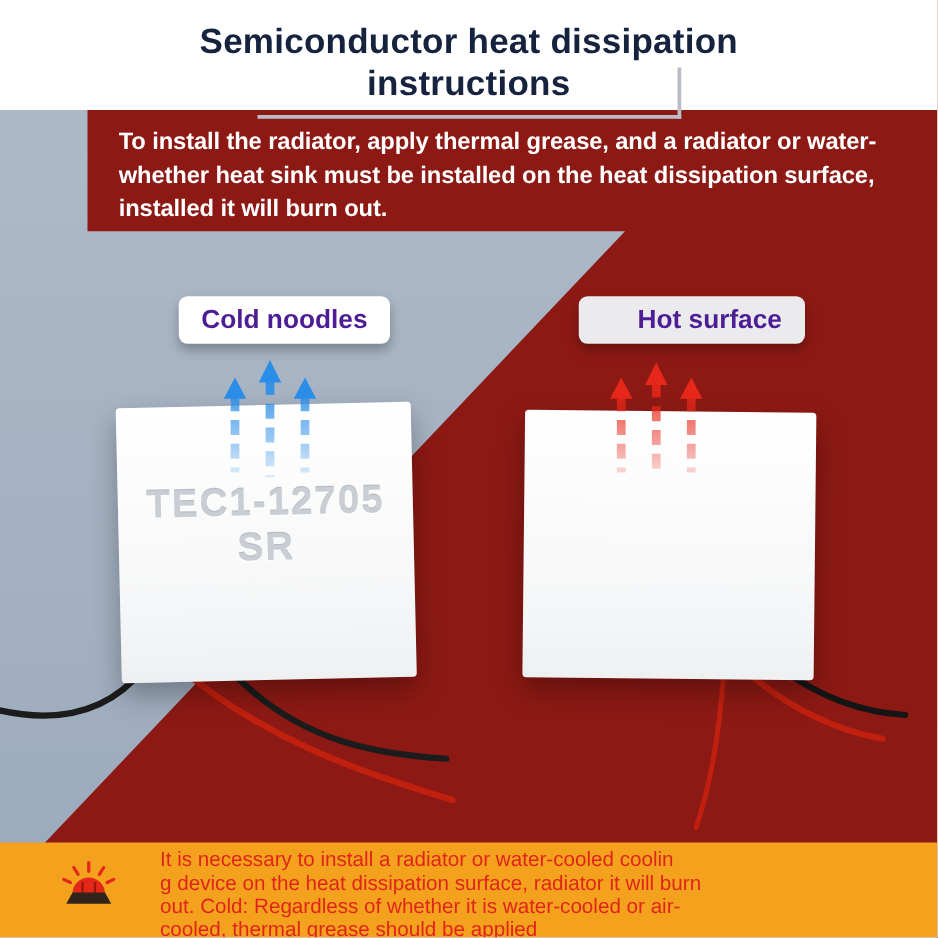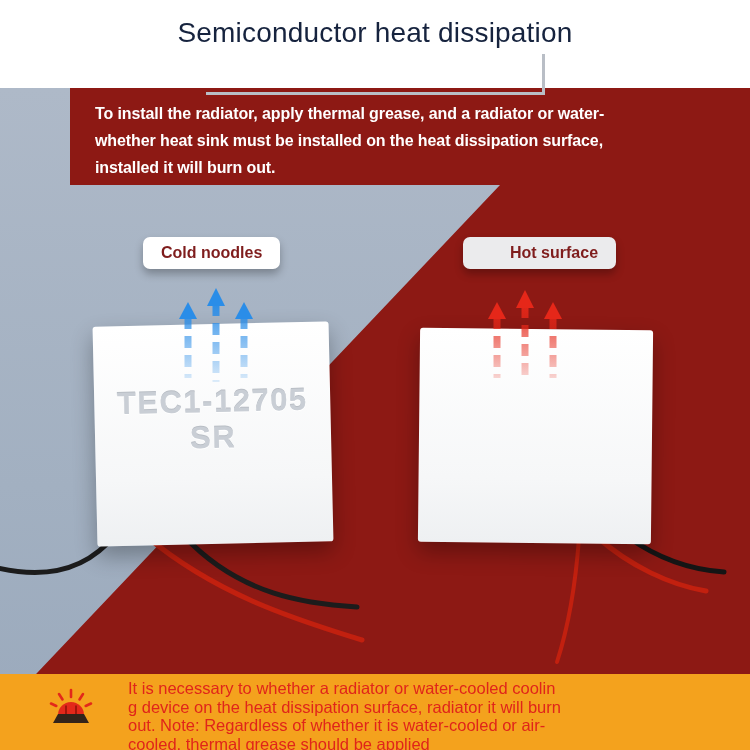--- a/index.html
+++ b/index.html
@@ -9,28 +9,28 @@
   }
   
   .bg-blue{position:absolute;left:0;top:88px;width:750px;height:662px;
     background:linear-gradient(180deg,#aeb9c8 0%,#a2b0c1 60%,#9aa9bc 100%);z-index:0;}
   .bg-red{position:absolute;inset:0;background:#8d1914;z-index:1;
     clip-path:polygon(70px 88px,750px 88px,750px 750px,-36px 750px,500px 185px,70px 185px);}
   
   .title-frame{position:absolute;left:206px;top:54px;width:336px;height:38px;
     border-right:3px solid #b9bec6;border-bottom:3px solid #b9bec6;z-index:2;}
   .title-wrap{position:absolute;left:0;top:16px;width:750px;text-align:center;z-index:3;
-    color:#16233e;font-weight:400;font-size:28px;line-height:34px;letter-spacing:0.2px;}
+    color:#16233e;font-weight:700;font-size:28px;line-height:34px;letter-spacing:0.2px;}
   
   .banner-text{position:absolute;left:95px;top:100px;z-index:3;color:#ffffff;
-    font-weight:700;font-size:16px;line-height:27px;letter-spacing:-0.1px;}
+    font-weight:700;font-size:19px;line-height:27px;letter-spacing:-0.1px;}
   .banner-text div{white-space:nowrap;}
   
   .pill{position:absolute;z-index:4;background:#ffffff;border-radius:7px;
-    padding:7px 18px;font-weight:700;font-size:16px;color:#7f1d1d;
+    padding:7px 18px;font-weight:700;font-size:21px;color:#4c1d95;
     box-shadow:0 5px 9px rgba(0,0,0,.28);}
   .pill-cold{left:143px;top:237px;}
   .pill-hot{left:463px;top:237px;background:#ebebed;padding-left:47px;}
   
   .module{position:absolute;z-index:3;border-radius:3px;
     background:linear-gradient(180deg,#ffffff 0%,#f6f7f8 70%,#eef0f2 100%);
     box-shadow:0 10px 22px rgba(0,0,0,.3);}
   .module-cold{left:95px;top:324px;width:236px;height:220px;transform:rotate(-1.3deg);}
   .module-hot{left:419px;top:329px;width:233px;height:214px;transform:rotate(0.6deg);}
   .module-print{padding-top:60px;text-align:center;color:#c9ced5;font-weight:700;
@@ -50,20 +50,21 @@
 <body>
 
 <div class="page">
 
   <div class="bg-blue"></div>
   <div class="bg-red"></div>
 
   <div class="title-frame"></div>
   <div class="title-wrap">
     <div>Semiconductor heat dissipation</div>
+    <div>instructions</div>
   </div>
 
   <div class="banner-text">
     <div>To install the radiator, apply thermal grease, and a radiator or water-</div>
     <div>whether heat sink must be installed on the heat dissipation surface,</div>
     <div>installed it will burn out.</div>
   </div>
 
   <svg class="wires-layer" width="750" height="750" viewBox="0 0 750 750">
     <path d="M 115 535 C 85 572, 42 580, -10 566" stroke="#1c1c1c" stroke-width="5" fill="none" stroke-linecap="round"></path>
@@ -122,20 +123,20 @@
         <line x1="14.5" y1="15.5" x2="11" y2="10"></line>
         <line x1="37.7" y1="22" x2="43" y2="19.5"></line>
         <line x1="8.3" y1="22" x2="3" y2="19.5"></line>
       </g>
       <path d="M 10 31 A 13 13 0 0 1 36 31 Z" fill="#e3281a"></path>
       <line x1="18" y1="21.5" x2="18" y2="31" stroke="#9c150b" stroke-width="1.8"></line>
       <line x1="28" y1="21.5" x2="28" y2="31" stroke="#9c150b" stroke-width="1.8"></line>
       <polygon points="5,39 41,39 36,30 10,30" fill="#33241a"></polygon>
     </svg>
     <div class="footer-text">
-      <div>It is necessary to whether a radiator or water-cooled coolin</div>
+      <div>It is necessary to install a radiator or water-cooled coolin</div>
       <div>g device on the heat dissipation surface, radiator it will burn</div>
-      <div>out. Note: Regardless of whether it is water-cooled or air-</div>
+      <div>out. Cold: Regardless of whether it is water-cooled or air-</div>
       <div>cooled, thermal grease should be applied</div>
     </div>
   </div>
 
 </div>
 
 </body></html>

